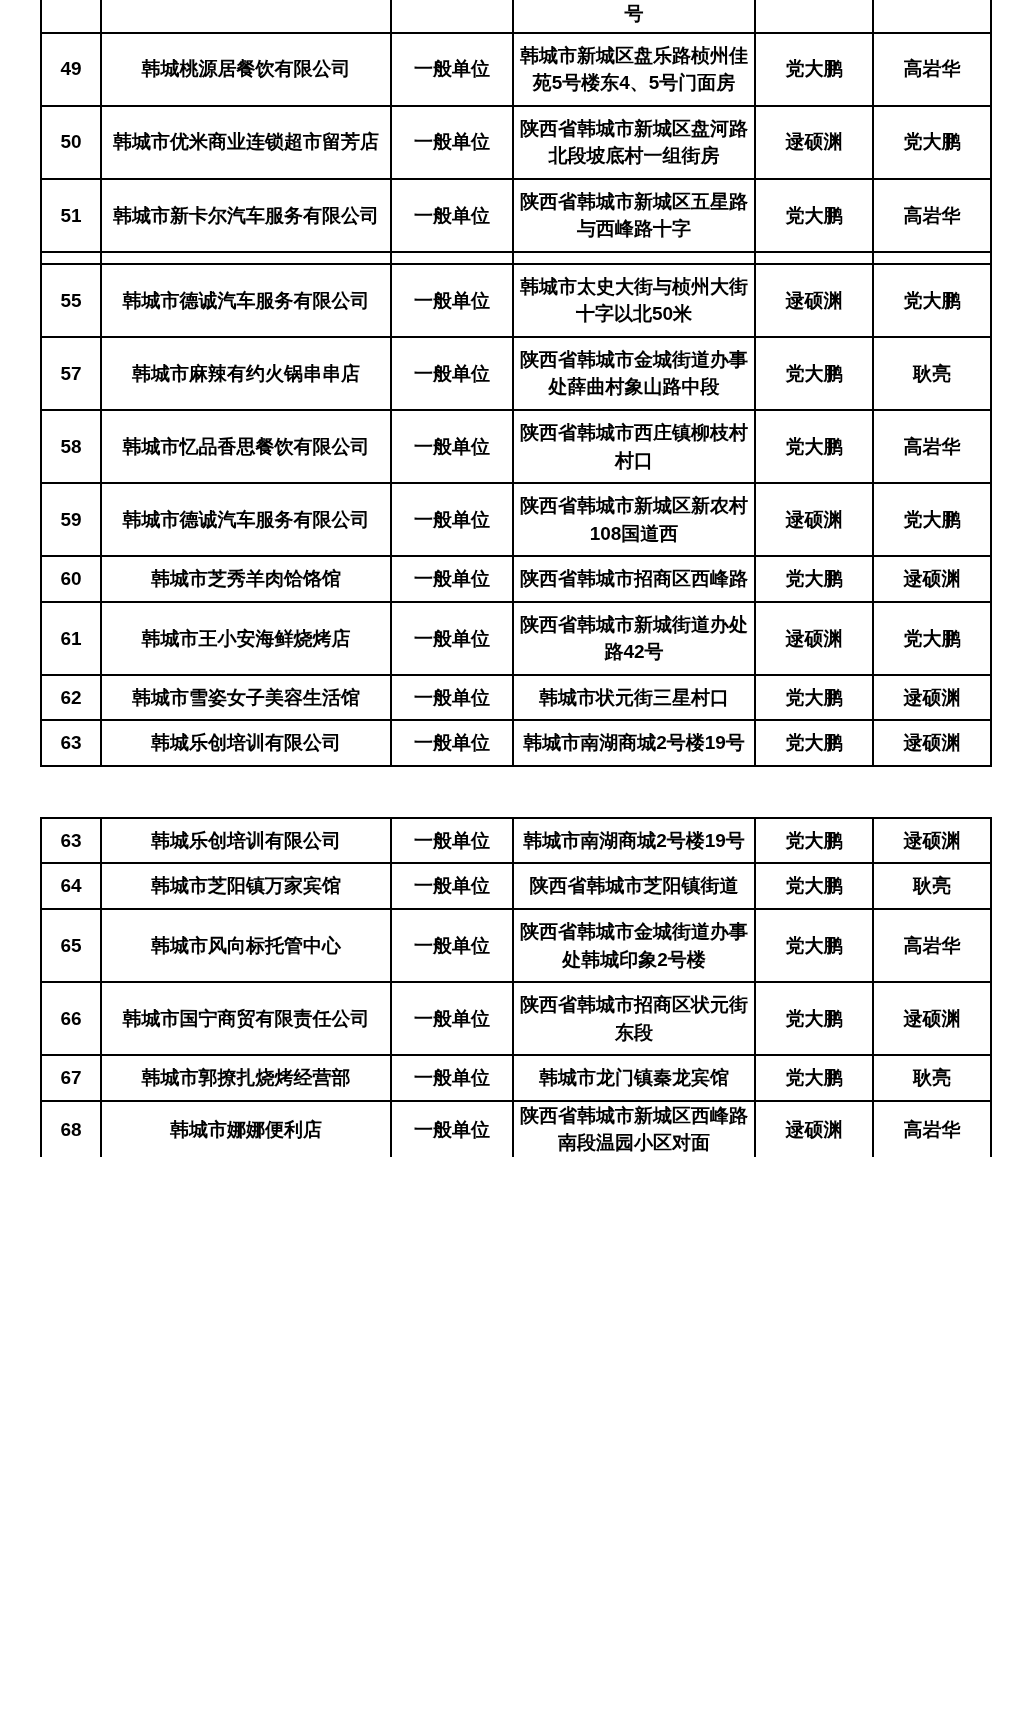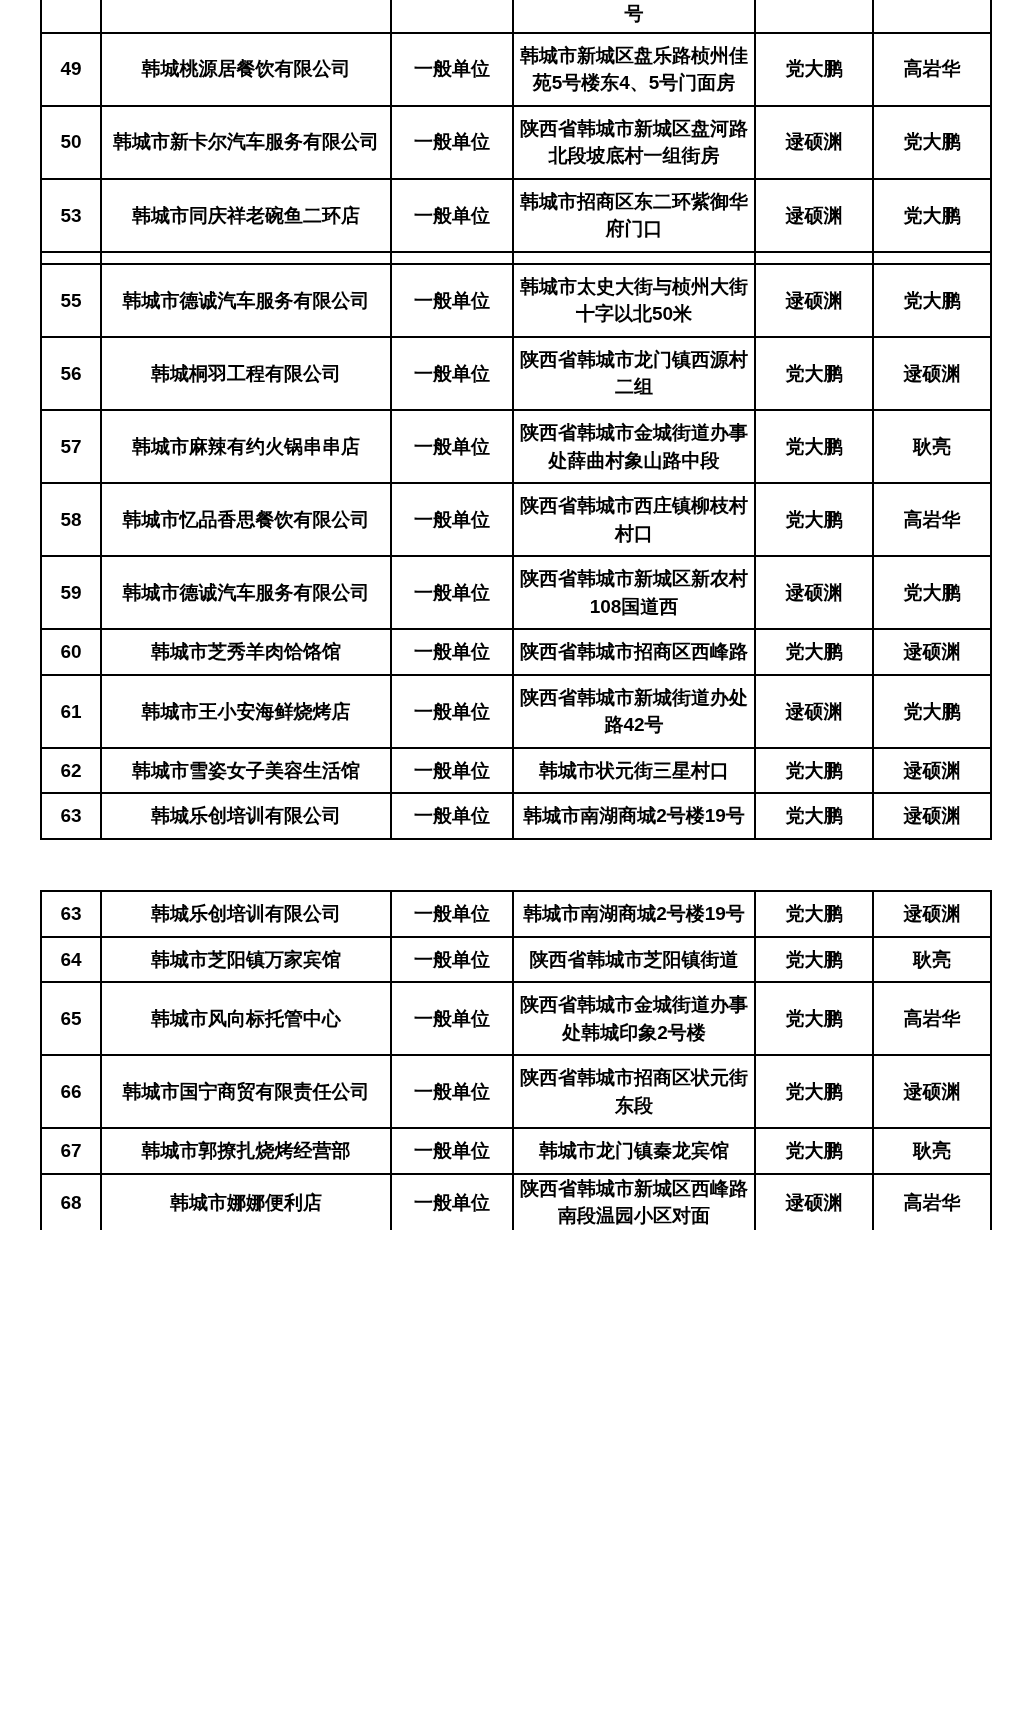--- a/index.html
+++ b/index.html
@@ -92,57 +92,49 @@
       <tr>
             <td>49</td>
             <td>韩城桃源居餐饮有限公司</td>
             <td>一般单位</td>
             <td>韩城市新城区盘乐路桢州佳苑5号楼东4、5号门面房</td>
             <td>党大鹏</td>
             <td>高岩华</td>
           </tr>
           <tr>
             <td>50</td>
+            <td>韩城市优米商业连锁超市留芳店</td>
+            <td>一般单位</td>
+            <td>陕西省韩城市新城区盘河路北段坡底村一组街房</td>
+            <td>逯硕渊</td>
+            <td>党大鹏</td>
+          </tr>
+          <tr>
+            <td>51</td>
             <td>韩城市新卡尔汽车服务有限公司</td>
             <td>一般单位</td>
-            <td>陕西省韩城市新城区盘河路北段坡底村一组街房</td>
-            <td>逯硕渊</td>
-            <td>党大鹏</td>
-          </tr>
-          <tr>
-            <td>53</td>
-            <td>韩城市同庆祥老碗鱼二环店</td>
-            <td>一般单位</td>
-            <td>韩城市招商区东二环紫御华府门口</td>
-            <td>逯硕渊</td>
-            <td>党大鹏</td>
+            <td>陕西省韩城市新城区五星路与西峰路十字</td>
+            <td>党大鹏</td>
+            <td>高岩华</td>
           </tr>
           <tr class="spacer-row">
             <td></td>
             <td></td>
             <td></td>
             <td></td>
             <td></td>
             <td></td>
           </tr>
           <tr>
             <td>55</td>
             <td>韩城市德诚汽车服务有限公司</td>
             <td>一般单位</td>
             <td>韩城市太史大街与桢州大街十字以北50米</td>
             <td>逯硕渊</td>
             <td>党大鹏</td>
-          </tr>
-          <tr>
-            <td>56</td>
-            <td>韩城桐羽工程有限公司</td>
-            <td>一般单位</td>
-            <td>陕西省韩城市龙门镇西源村二组</td>
-            <td>党大鹏</td>
-            <td>逯硕渊</td>
           </tr>
           <tr>
             <td>57</td>
             <td>韩城市麻辣有约火锅串串店</td>
             <td>一般单位</td>
             <td>陕西省韩城市金城街道办事处薛曲村象山路中段</td>
             <td>党大鹏</td>
             <td>耿亮</td>
           </tr>
           <tr>

